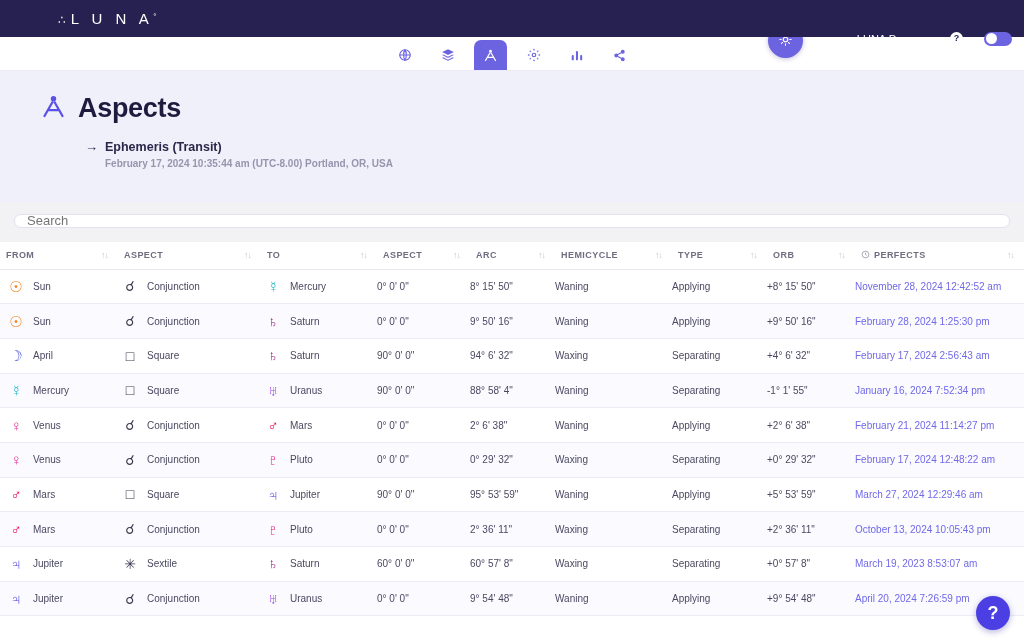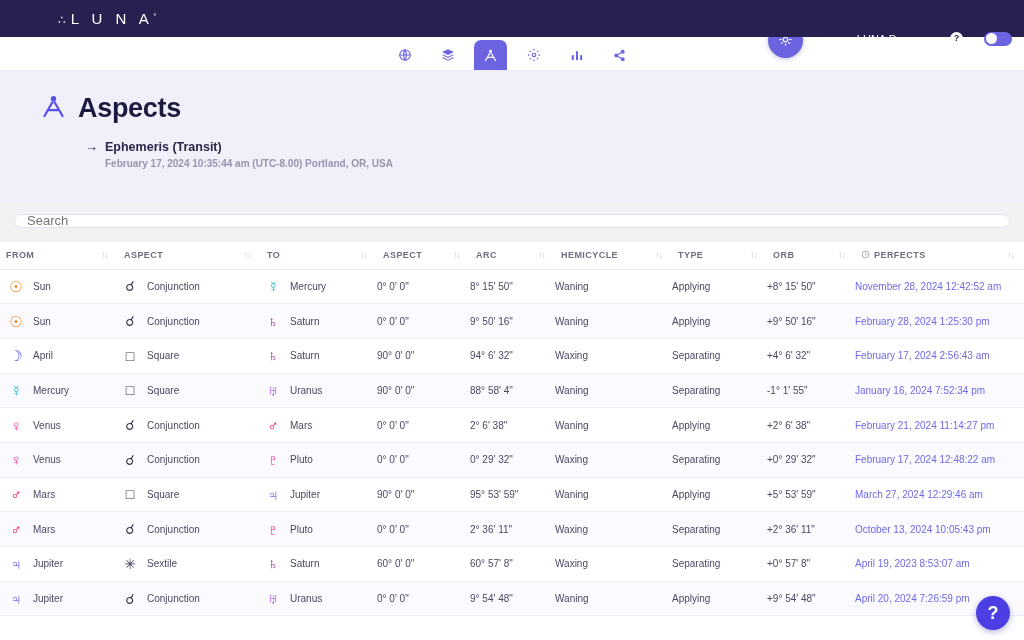--- a/index.html
+++ b/index.html
@@ -644,21 +644,21 @@
             <div class="cellflex">
               <span class="glyph" style="color:#a2208c">♄</span>
               <span>Saturn</span>
             </div>
           </td>
           <td class="c-plain">60° 0' 0"</td>
           <td class="c-plain">60° 57' 8"</td>
           <td class="c-plain">Waxing</td>
           <td class="c-plain">Separating</td>
           <td class="c-plain">+0° 57' 8"</td>
-          <td class="c-plain perfect">April 19, 2023 8:53:07 am</td>
+          <td class="c-plain perfect">March 19, 2023 8:53:07 am</td>
         </tr>
         <tr class="even">
           <td class="c-from">
             <div class="cellflex">
               <span class="glyph" style="color:#5b50e8">♃</span>
               <span>Jupiter</span>
             </div>
           </td>
           <td class="c-aspect">
             <div class="cellflex">

